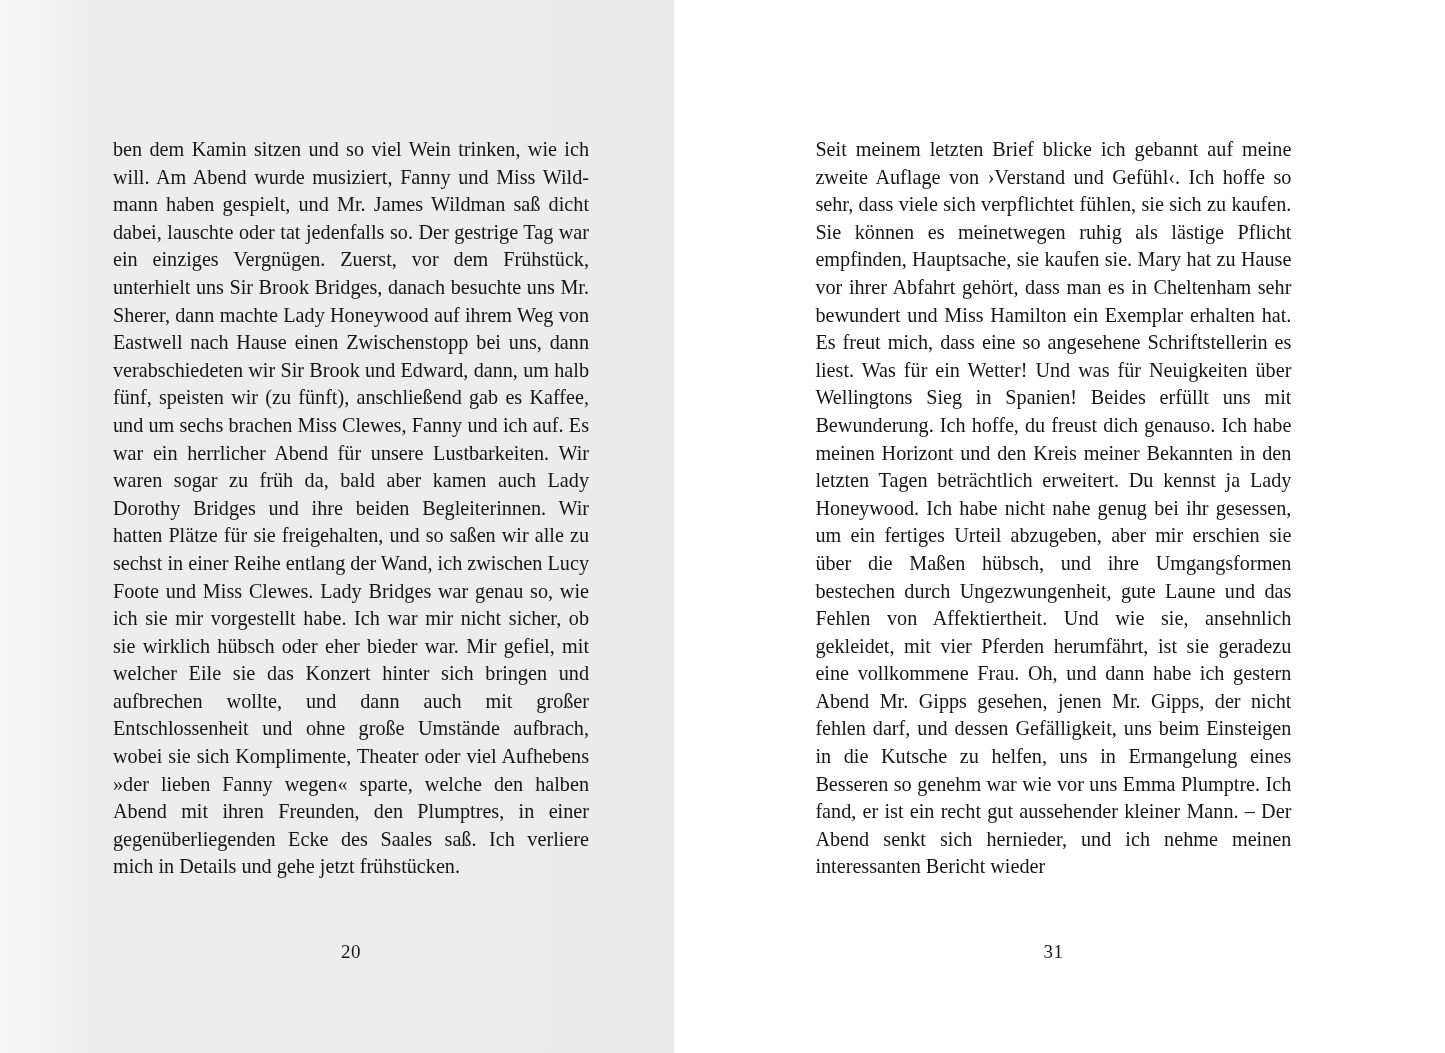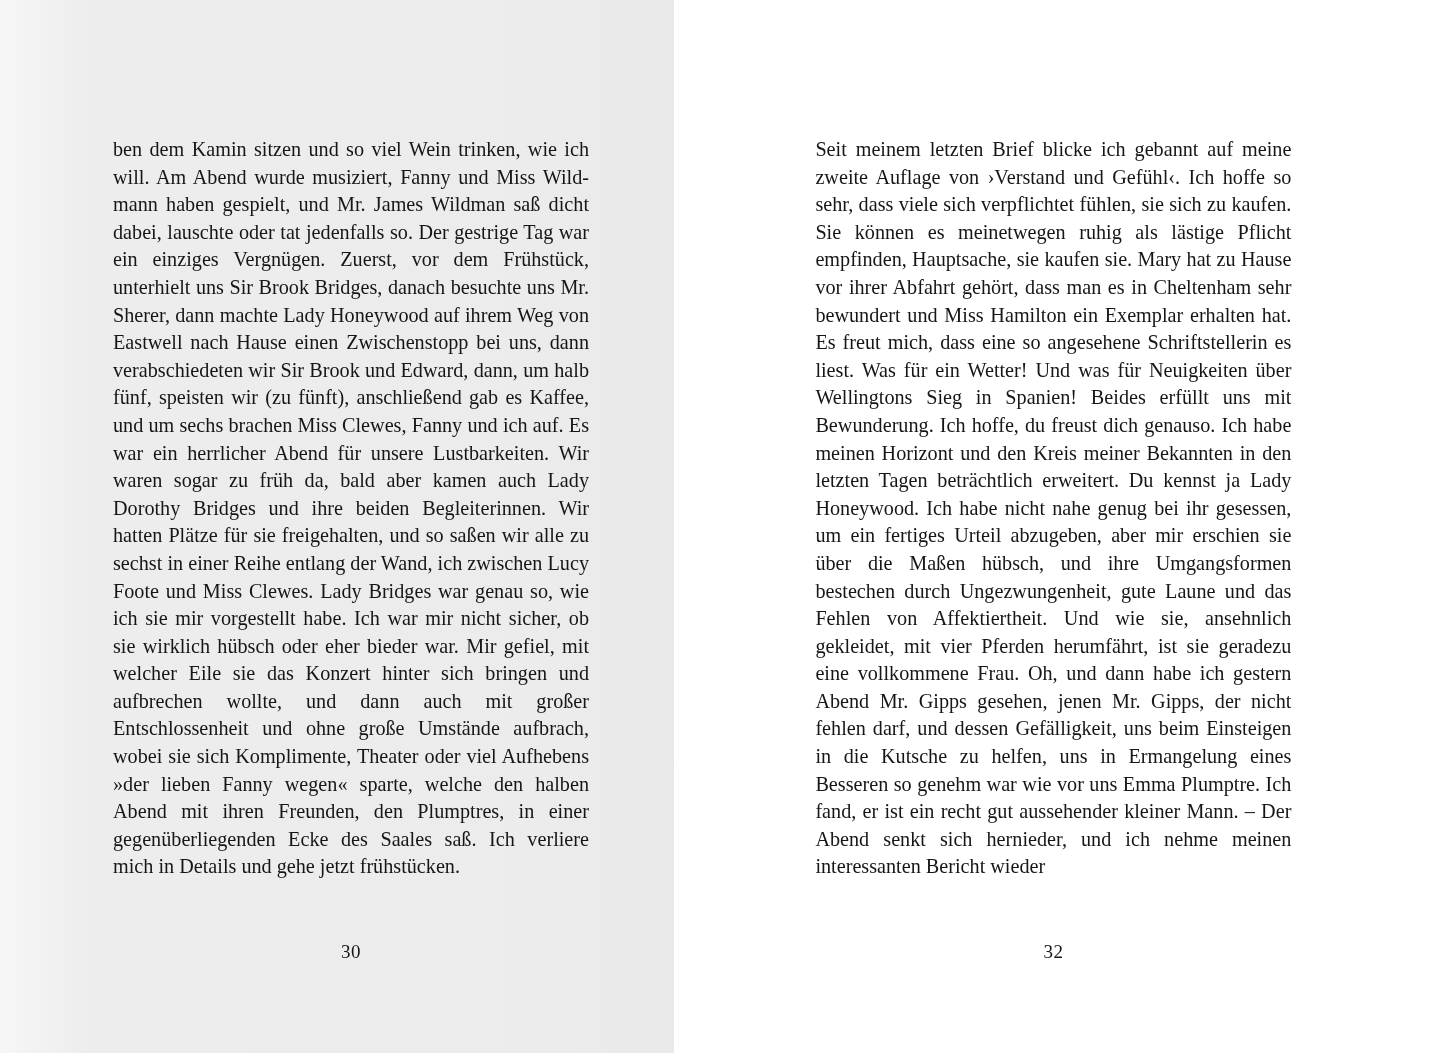--- a/index.html
+++ b/index.html
@@ -85,23 +85,23 @@
 </style>
 </head>
 <body>
 
 <div id="spread">
 
   <div class="page page-left">
     <div class="textblock">
       <p>ben dem Kamin sitzen und so viel Wein trinken, wie ich will. Am Abend wurde musiziert, Fanny und Miss Wild­mann haben gespielt, und Mr. James Wildman saß dicht dabei, lauschte oder tat jedenfalls so. Der gestrige Tag war ein einziges Vergnügen. Zuerst, vor dem Frühstück, unterhielt uns Sir Brook Bridges, danach besuchte uns Mr. Sherer, dann machte Lady Honeywood auf ihrem Weg von Eastwell nach Hause einen Zwischenstopp bei uns, dann verabschiedeten wir Sir Brook und Edward, dann, um halb fünf, speisten wir (zu fünft), anschließend gab es Kaffee, und um sechs brachen Miss Clewes, Fanny und ich auf. Es war ein herrlicher Abend für unsere Lust­barkeiten. Wir waren sogar zu früh da, bald aber kamen auch Lady Dorothy Bridges und ihre beiden Begleiterin­nen. Wir hatten Plätze für sie freigehalten, und so saßen wir alle zu sechst in einer Reihe entlang der Wand, ich zwischen Lucy Foote und Miss Clewes. Lady Bridges war genau so, wie ich sie mir vorgestellt habe. Ich war mir nicht sicher, ob sie wirklich hübsch oder eher bieder war. Mir gefiel, mit welcher Eile sie das Konzert hinter sich bringen und aufbrechen wollte, und dann auch mit großer Entschlossenheit und ohne große Umstände auf­brach, wobei sie sich Komplimente, Theater oder viel Aufhebens »der lieben Fanny wegen« sparte, welche den halben Abend mit ihren Freunden, den Plumptres, in einer gegenüberliegenden Ecke des Saales saß. Ich ver­liere mich in Details und gehe jetzt frühstücken.</p>
     </div>
-    <div class="folio">30</div>
+    <div class="folio">20</div>
   </div>
 
   <div class="page page-right">
     <div class="textblock">
       <p>Seit meinem letzten Brief blicke ich gebannt auf meine zweite Auflage von ›Verstand und Gefühl‹. Ich hoffe so sehr, dass viele sich verpflichtet fühlen, sie sich zu kau­fen. Sie können es meinetwegen ruhig als lästige Pflicht empfinden, Hauptsache, sie kaufen sie. Mary hat zu Hause vor ihrer Abfahrt gehört, dass man es in Chel­tenham sehr bewundert und Miss Hamilton ein Exem­plar erhalten hat. Es freut mich, dass eine so angesehene Schriftstellerin es liest. Was für ein Wetter! Und was für Neuigkeiten über Wellingtons Sieg in Spanien! Beides erfüllt uns mit Bewunderung. Ich hoffe, du freust dich genauso. Ich habe meinen Horizont und den Kreis mei­ner Bekannten in den letzten Tagen beträchtlich erwei­tert. Du kennst ja Lady Honeywood. Ich habe nicht nahe genug bei ihr gesessen, um ein fertiges Urteil abzugeben, aber mir erschien sie über die Maßen hübsch, und ihre Umgangsformen bestechen durch Ungezwungenheit, gute Laune und das Fehlen von Affektiertheit. Und wie sie, ansehnlich gekleidet, mit vier Pferden herumfährt, ist sie geradezu eine vollkommene Frau. Oh, und dann habe ich gestern Abend Mr. Gipps gesehen, jenen Mr. Gipps, der nicht fehlen darf, und dessen Gefälligkeit, uns beim Einsteigen in die Kutsche zu helfen, uns in Er­mangelung eines Besseren so genehm war wie vor uns Emma Plumptre. Ich fand, er ist ein recht gut aussehen­der kleiner Mann. – Der Abend senkt sich hernieder, und ich nehme meinen interessanten Bericht wieder</p>
     </div>
-    <div class="folio">32</div>
+    <div class="folio">31</div>
   </div>
 
 </div>
 
 </body></html>

